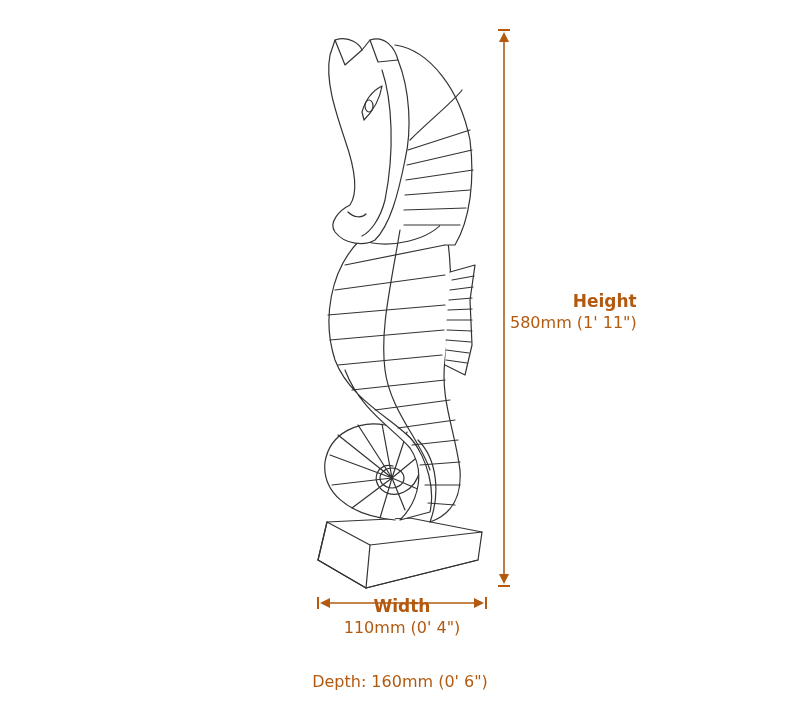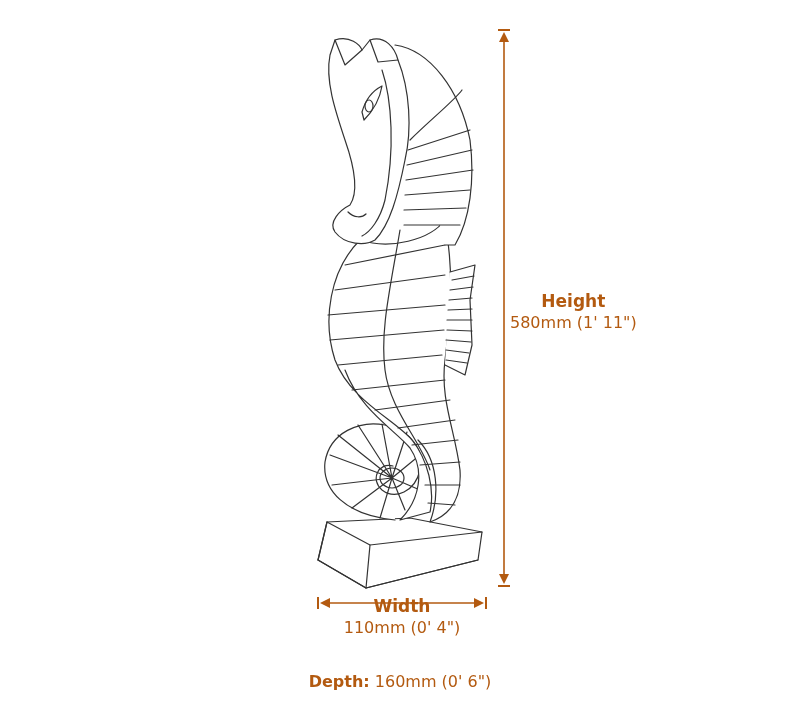--- a/index.html
+++ b/index.html
@@ -2,24 +2,24 @@
 <html><head>
 <meta charset="utf-8">
 <style>
   html, body { margin: 0; padding: 0; background: #ffffff; }
   body { width: 800px; height: 710px; position: relative; overflow: hidden;
          font-family: "DejaVu Sans", "Liberation Sans", sans-serif; }
   #stage { position: absolute; left: 0; top: 0; width: 800px; height: 710px; }
   .label { position: absolute; color: #b35a10; white-space: nowrap; }
   .label .title { font-weight: bold; font-size: 17px; display: block; }
   .label .value { font-size: 16px; display: block; margin-top: 2px; }
-  #height-label { left: 510px; top: 291px; text-align: center; }
+  #height-label { left: 510px; top: 291px; text-align: right; }
   #width-label { left: 300px; top: 596px; width: 204px; text-align: center; }
   #depth-label { left: 260px; top: 672px; width: 280px; text-align: center; font-size: 16px; }
-  #depth-label .dtitle { font-weight: bold; }
+  #depth-label .dtitle { font-weight: normal; }
 </style>
 </head>
 <body>
 
 <div id="stage">
   <svg width="800" height="710" viewBox="0 0 800 710" xmlns="http://www.w3.org/2000/svg">
     <g fill="none" stroke="#333" stroke-width="1.2" stroke-linejoin="round" stroke-linecap="round">
 
       <g>
         <path d="M327,522 L410,518 L482,532 L478,560 L366,588 L318,560 Z" fill="#fff"></path>

